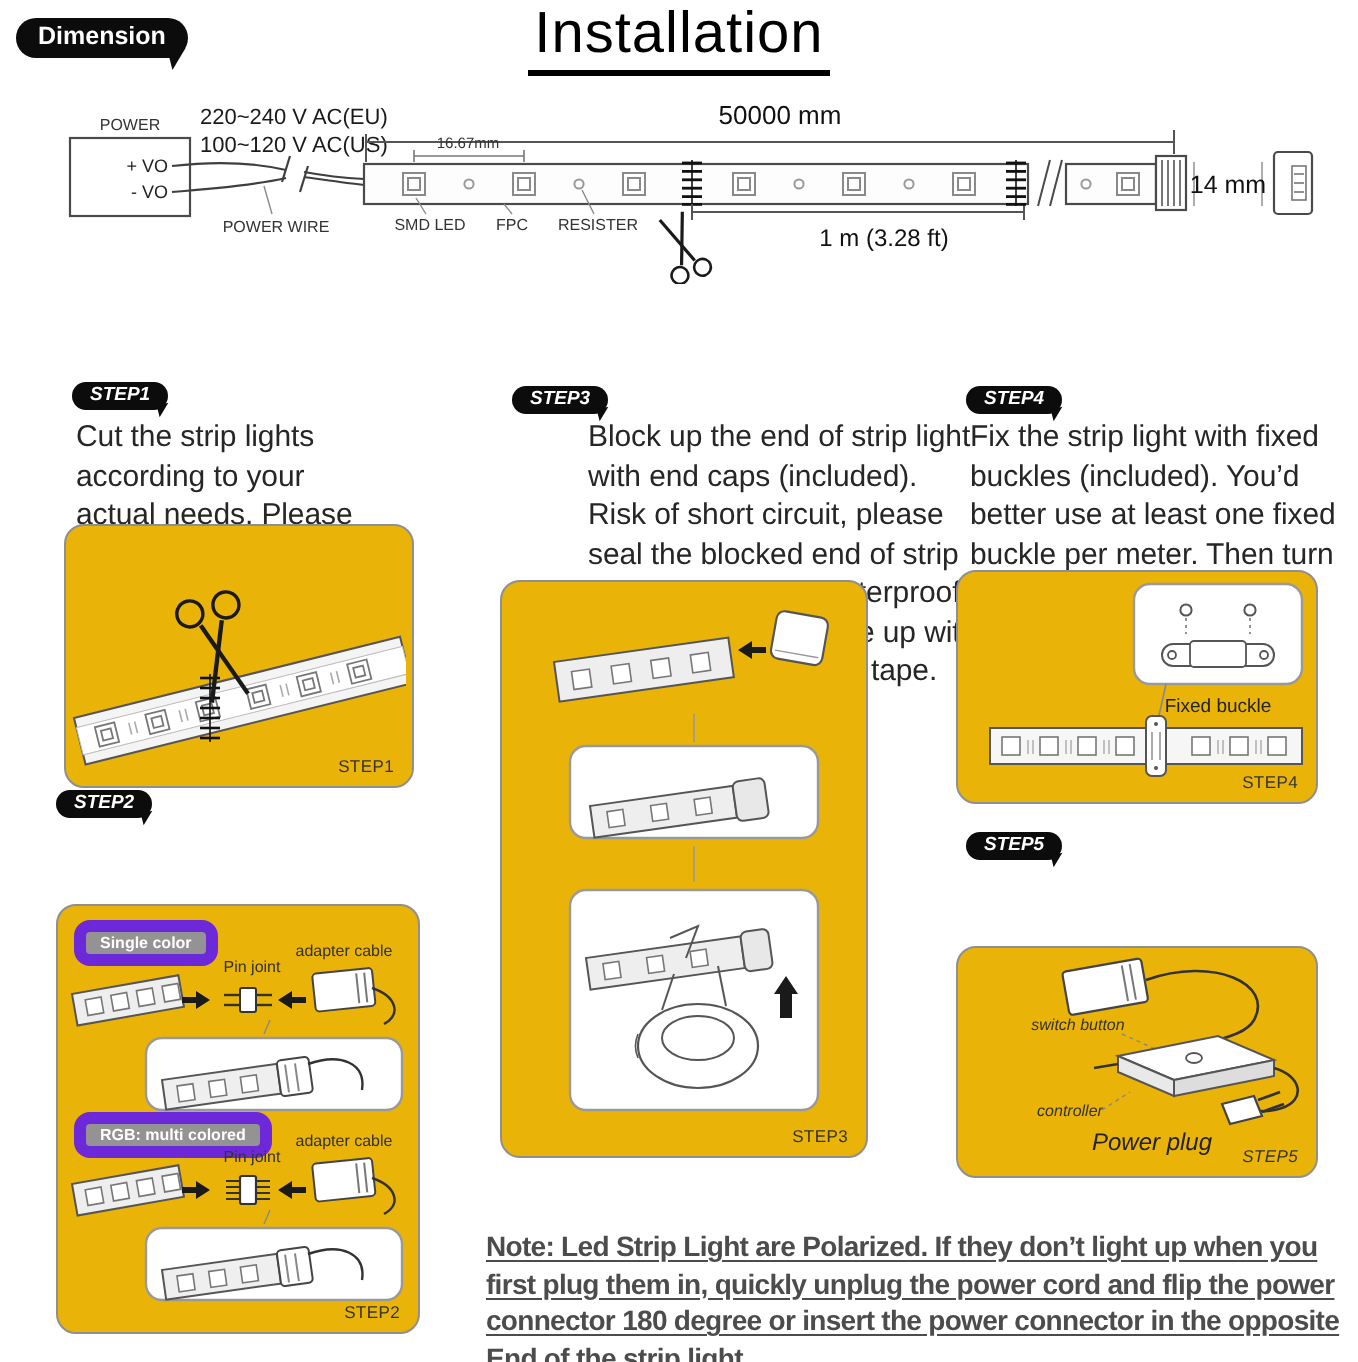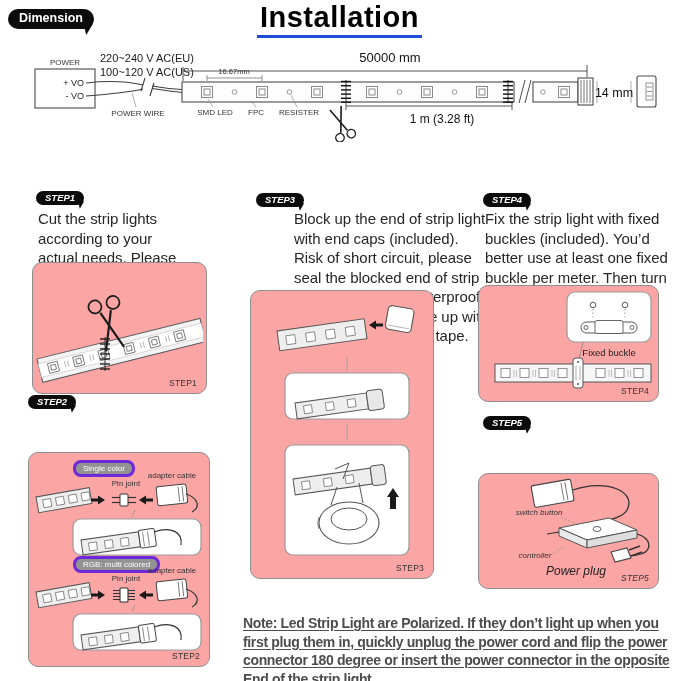--- a/index.html
+++ b/index.html
@@ -1,34 +1,34 @@
 <!DOCTYPE html>
 <html><head>
 <meta charset="utf-8">
 <style>
   html,body{margin:0;padding:0;background:#fff;}
   .page{position:relative;width:679px;height:681px;background:#fff;overflow:hidden;
         font-family:"Liberation Sans", sans-serif;color:#222;}
   svg{font-family:"Liberation Sans", sans-serif;}
   .title{position:absolute;top:1px;left:0;right:0;text-align:center;}
-  .title span{display:inline-block;font-size:29px;font-weight:700;color:#000;
-              border-bottom:3px solid #1d4ed8;padding:0 3px 1px;letter-spacing:.5px;}
+  .title span{display:inline-block;font-size:29px;font-weight:400;color:#000;
+              border-bottom:3px solid #000000;padding:0 3px 1px;letter-spacing:.5px;}
   .bubble{position:absolute;background:#0c0c0c;color:#fff;font-weight:700;font-size:12.5px;
           padding:3px 11px 4px;border-radius:13px;line-height:1;}
   .bubble::after{content:"";position:absolute;right:0px;bottom:-5px;width:0;height:0;
           border-top:9px solid #0c0c0c;border-right:9px solid transparent;transform:rotate(-14deg);}
   .step-pill{position:absolute;background:#0c0c0c;color:#fff;font-weight:700;font-style:italic;
           font-size:9.5px;padding:2px 9px 2px;border-radius:9px;line-height:1;}
   .step-pill::after{content:"";position:absolute;right:-1px;bottom:-3px;width:0;height:0;
           border-top:6px solid #0c0c0c;border-right:6px solid transparent;transform:rotate(-14deg);}
   .step-text{position:absolute;font-size:15px;line-height:1.3;color:#262626;letter-spacing:-.05px;}
-  .fig-box{position:absolute;border:1.5px solid #8f8f8f;border-radius:10px;background:#fca5a5;}
+  .fig-box{position:absolute;border:1.5px solid #8f8f8f;border-radius:10px;background:#eab308;}
   .fig-label{position:absolute;right:9px;bottom:5px;font-size:8.5px;color:#333;letter-spacing:.2px;}
-  .mini-pill{position:absolute;background:#939393;color:#fff;font-weight:400;font-size:8px;
-          padding:1.5px 7px;border-radius:8px;border:3px solid #6d28d9;line-height:1;margin-left:36px;}
+  .mini-pill{position:absolute;background:#939393;color:#fff;font-weight:700;font-size:8px;
+          padding:1.5px 7px;border-radius:8px;border:6px solid #6d28d9;line-height:1;}
   .note{position:absolute;left:243px;top:600px;width:434px;font-size:14px;font-weight:700;
         color:#4c4c4c;line-height:1.33;text-decoration:underline;text-underline-offset:2px;
         letter-spacing:-.35px;}
   .absvg{position:absolute;left:0;top:0;}
 </style>
 </head>
 <body>
 
 <div class="page">
 

